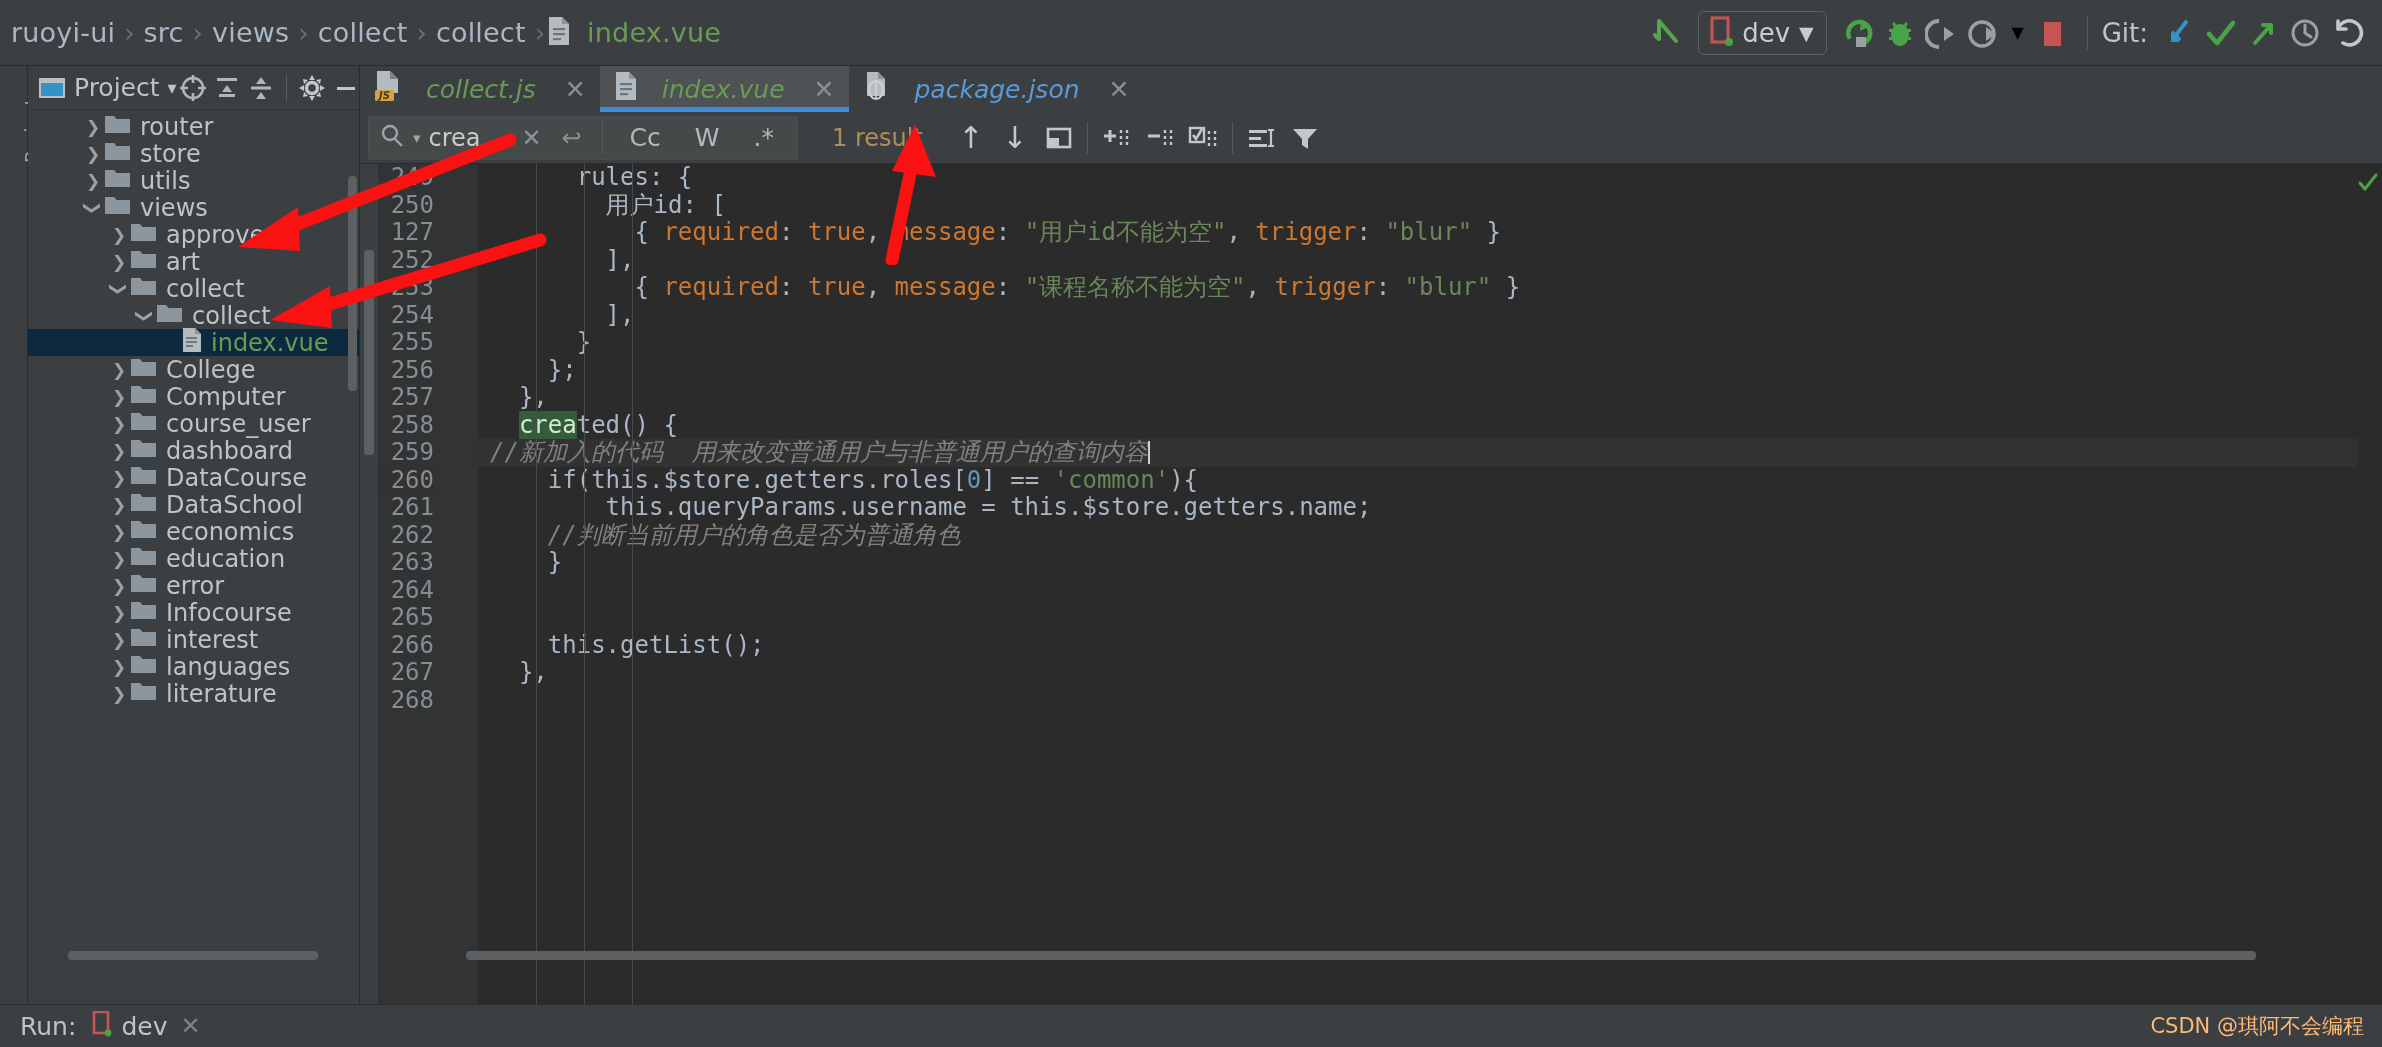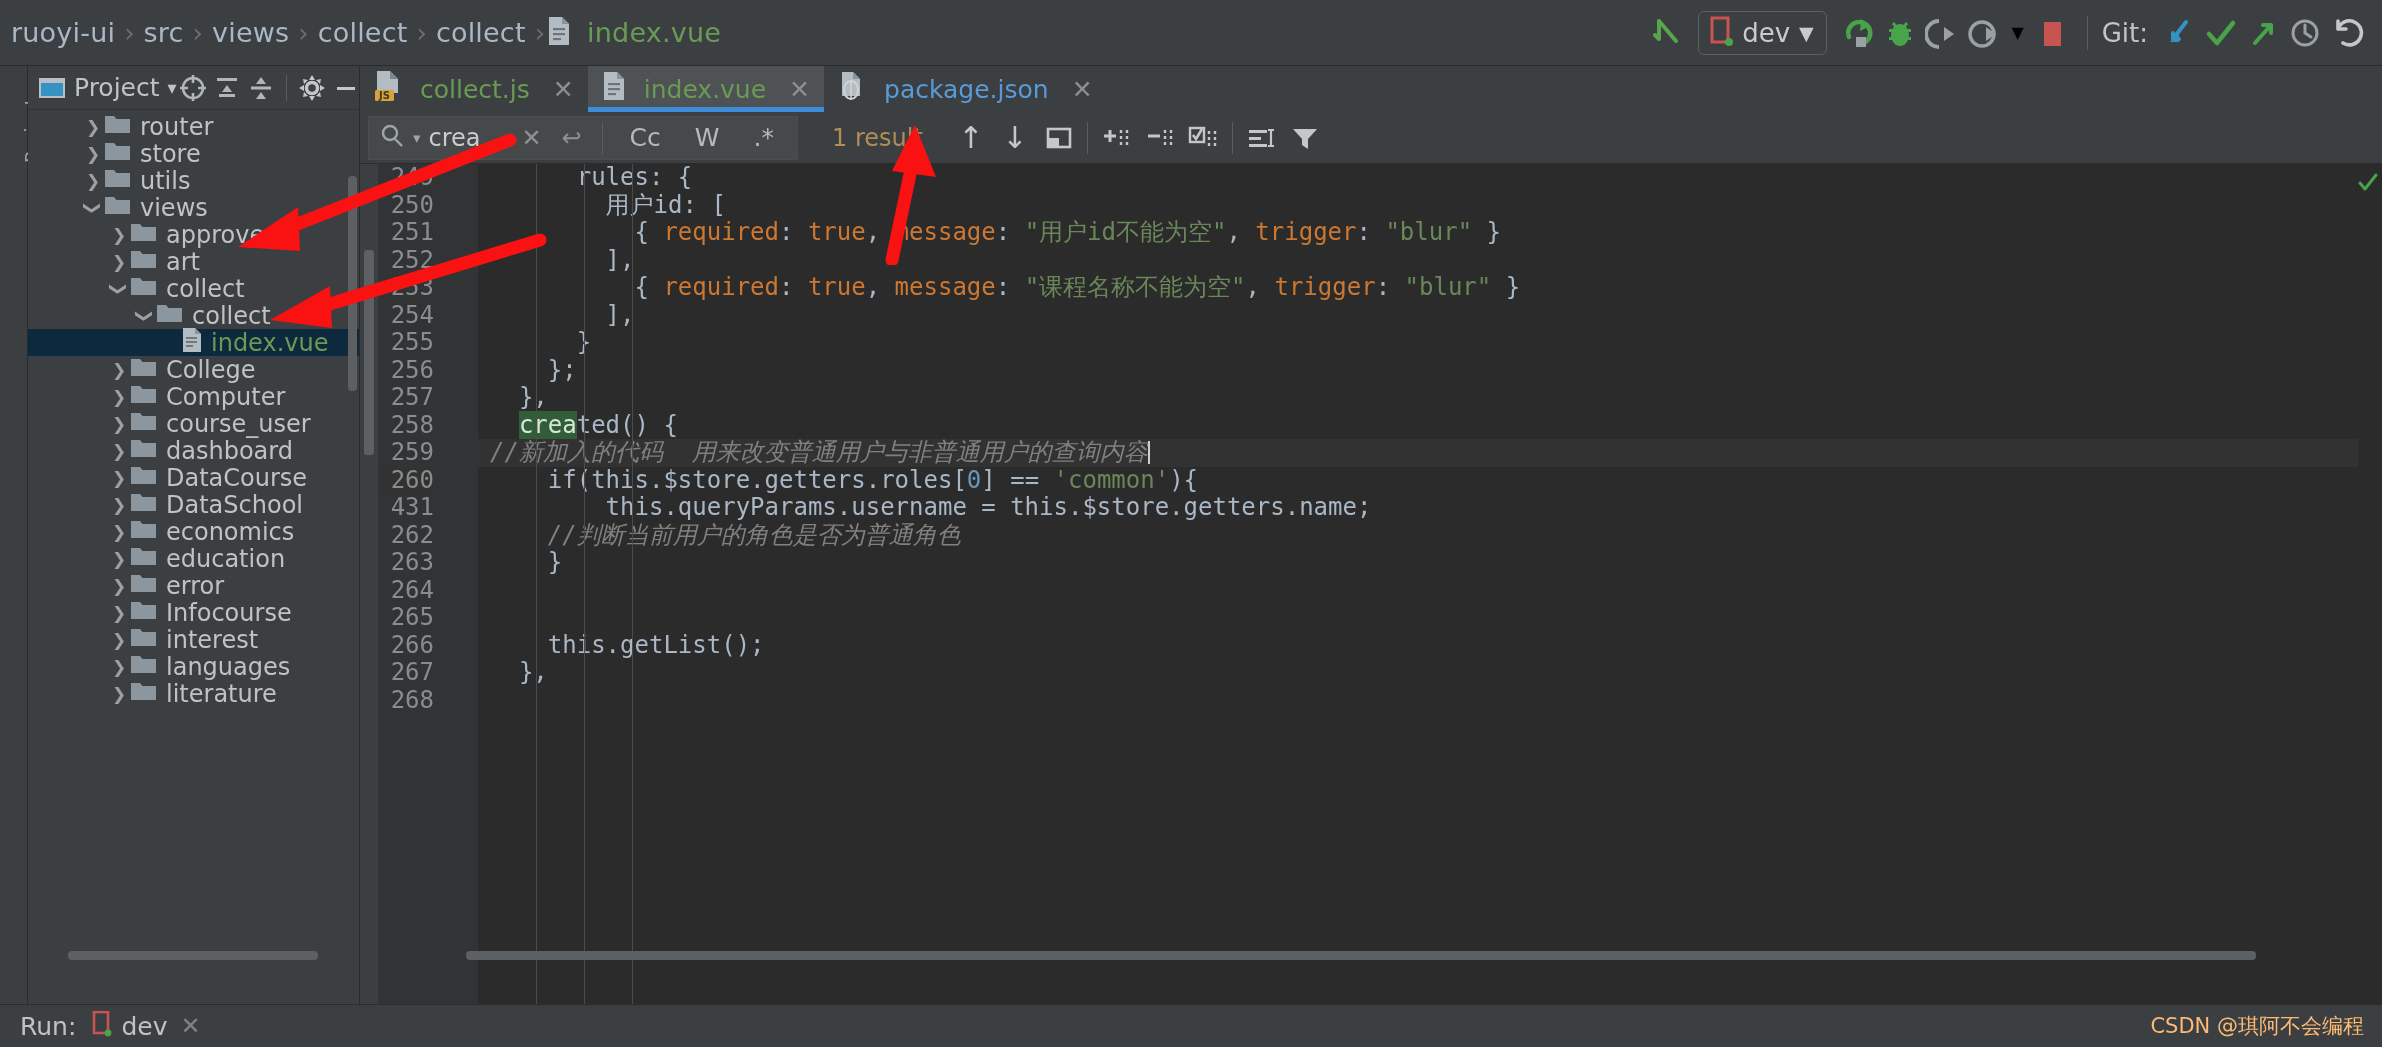--- a/index.html
+++ b/index.html
@@ -94,22 +94,22 @@
     background: #5c6063; border-radius: 4px;
   }
 
   
   .editor {
     position: absolute; left: 360px; top: 66px; right: 0; height: 938px;
     background: #2b2b2b;
   }
   .tabbar { height: 46px; background: #3c3f41; display: flex; align-items: stretch; }
   .tab {
-    display: flex; align-items: center; gap: 18px; padding: 0 14px;
-    font-size: 25px; color: #6a9b55; position: relative;
+    display: flex; align-items: center; gap: 24px; padding: 0 14px;
+    font-size: 25px; color: #6a9b55; position: relative; font-style: italic;
   }
   .tab.active { background: #4e5254; }
   .tab.active::after {
     content: ""; position: absolute; left: 0; right: 0; bottom: 0;
     height: 5px; background: #3d8ddb;
   }
   .tab.blue { color: #5a9ad6; }
   .tab-x { color: #8b8f91; font-size: 25px; margin-left: 5px; }
 
   .findbar {
@@ -617,31 +617,31 @@
     </span>
   </div>
 
   <div class="codewrap">
     <div class="gutter-left">
       <div class="gut-mark"></div>
     </div>
     <div class="linenos">
         <div class="cline">249</div>
         <div class="cline">250</div>
-        <div class="cline">251</div>
+        <div class="cline">127</div>
         <div class="cline">252</div>
         <div class="cline">253</div>
         <div class="cline">254</div>
         <div class="cline">255</div>
         <div class="cline">256</div>
         <div class="cline">257</div>
         <div class="cline">258</div>
         <div class="cline">259</div>
         <div class="cline current">260</div>
-        <div class="cline">431</div>
+        <div class="cline">261</div>
         <div class="cline">262</div>
         <div class="cline">263</div>
         <div class="cline">264</div>
         <div class="cline">265</div>
         <div class="cline">266</div>
         <div class="cline">267</div>
         <div class="cline">268</div>
       </div>
     <div class="foldcol"></div>
     <div class="codecol">

